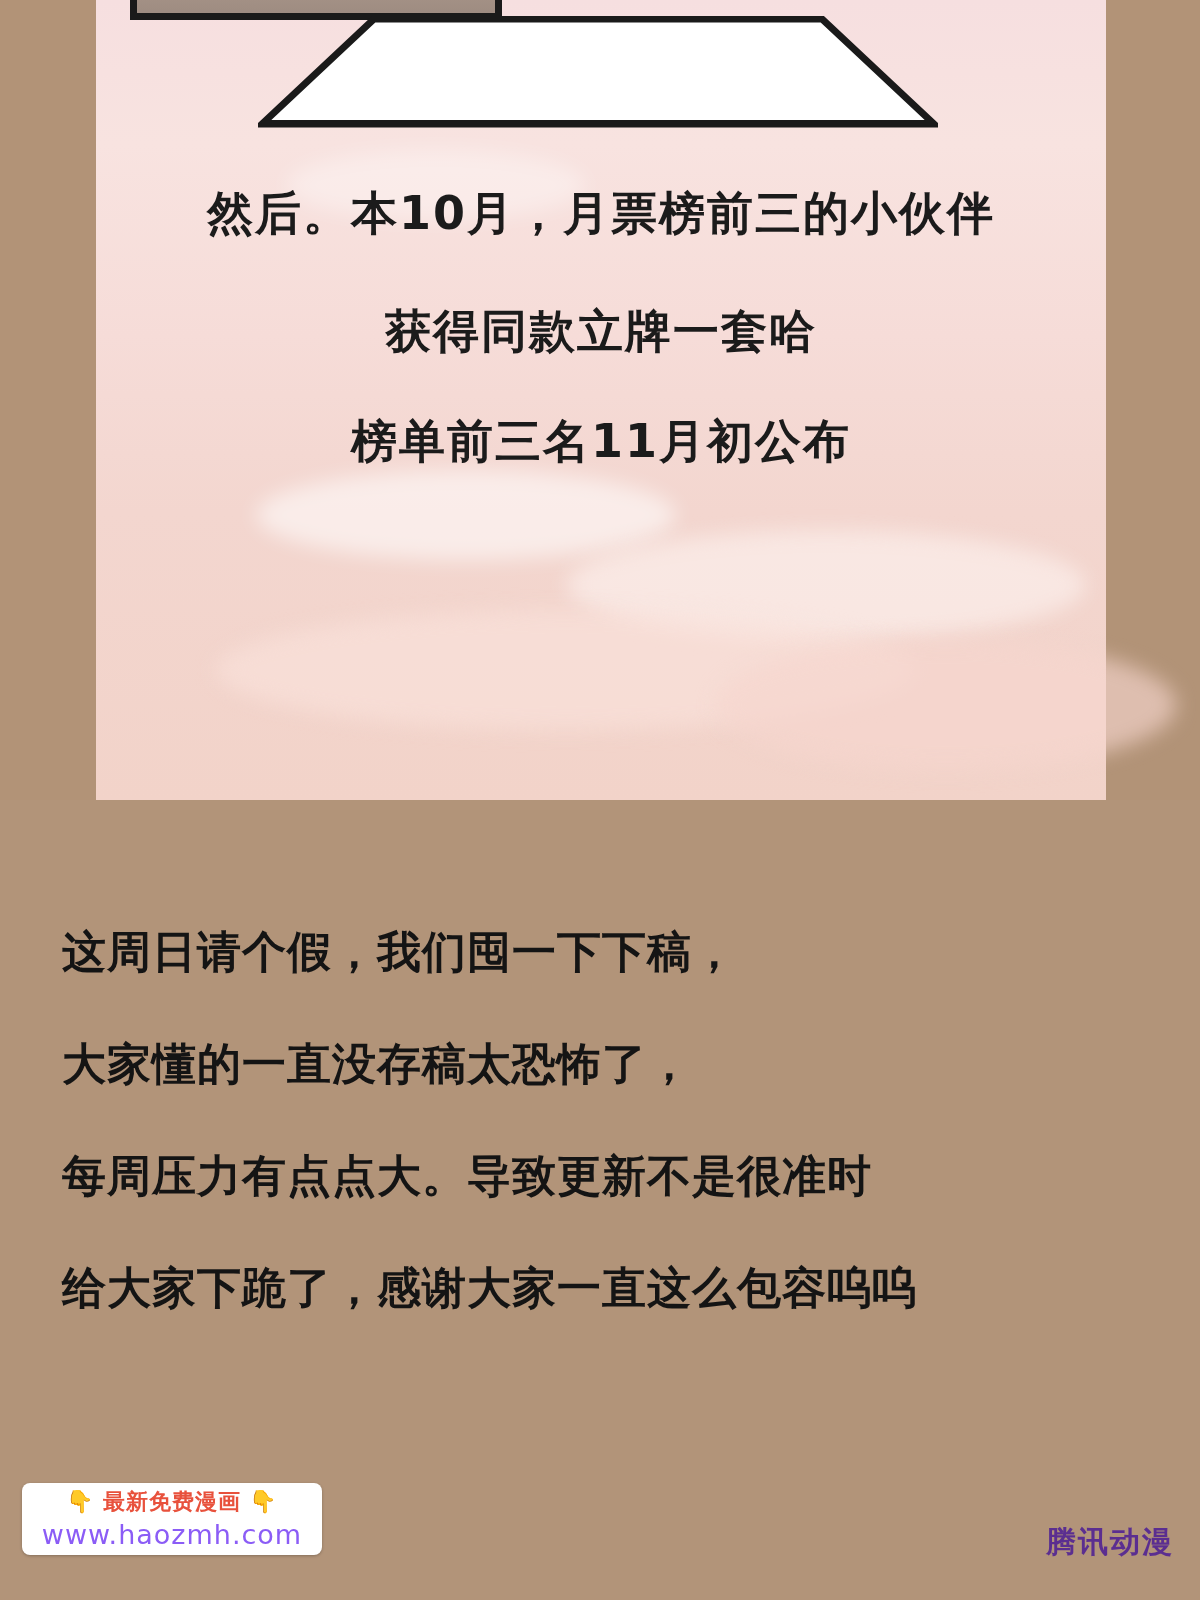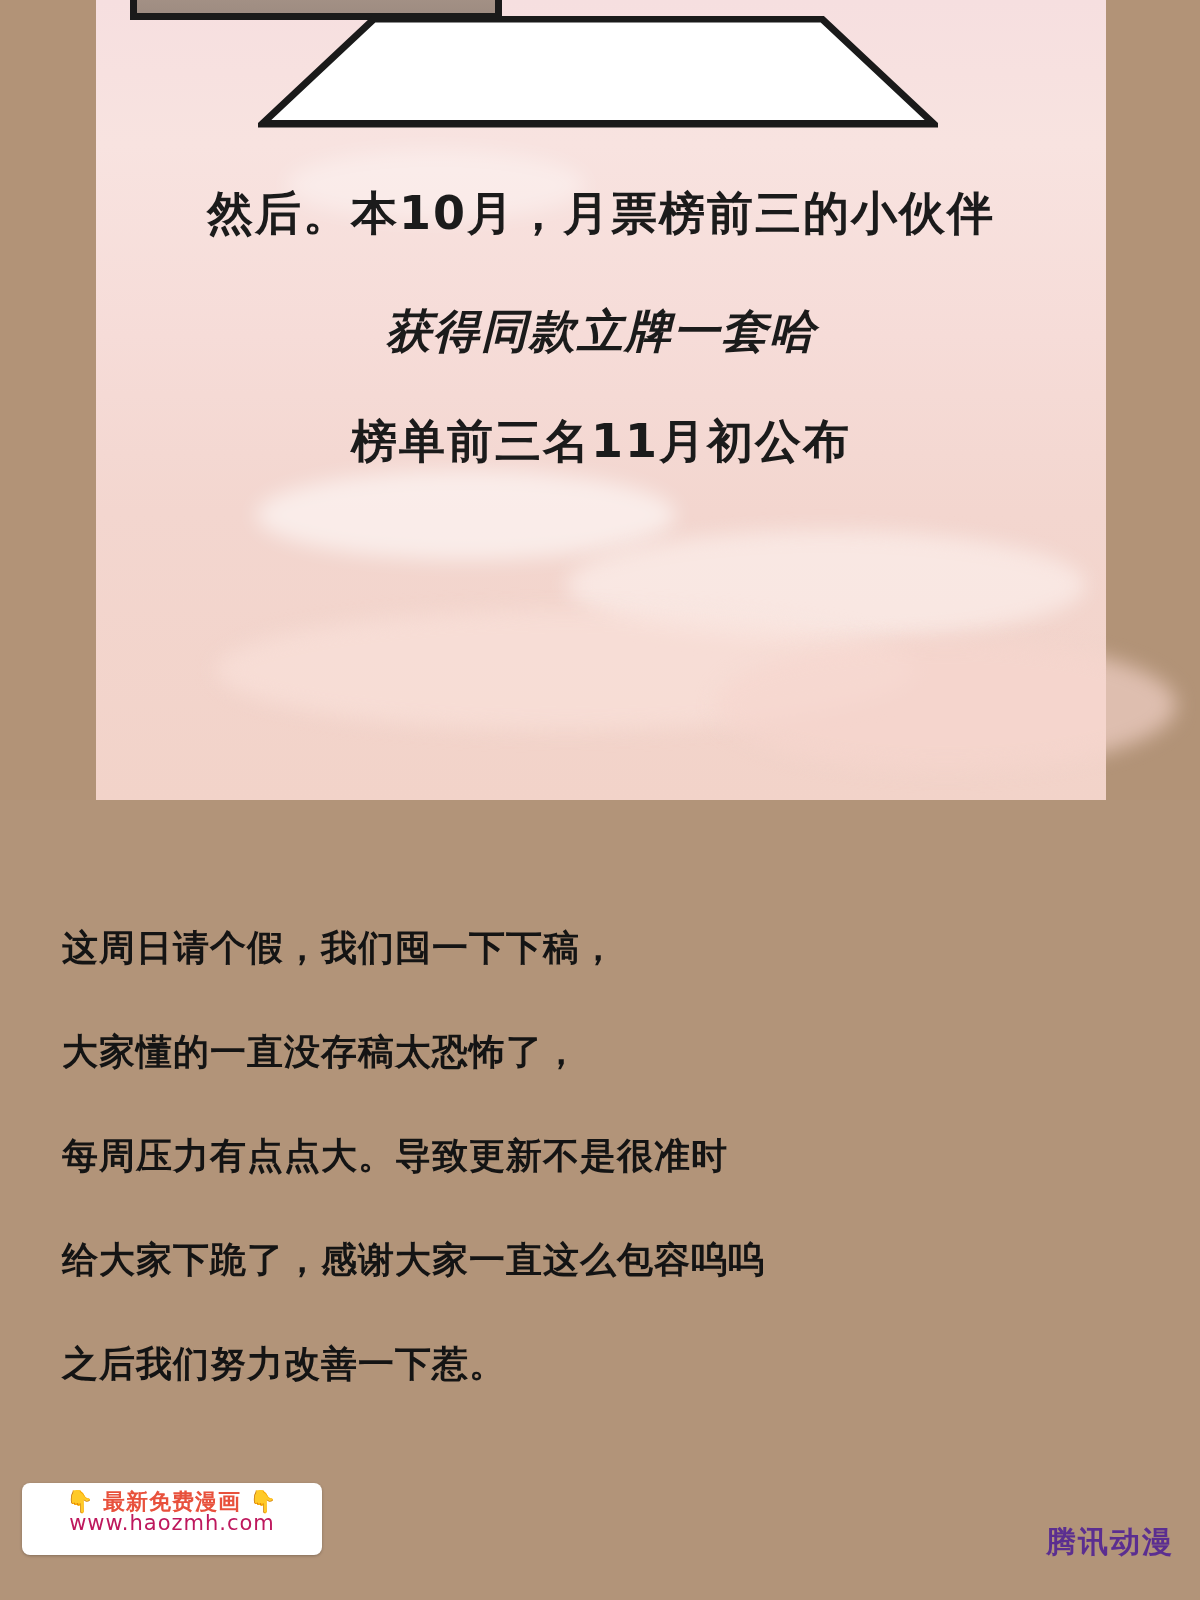--- a/index.html
+++ b/index.html
@@ -104,39 +104,39 @@
     top: 190px;
     width: 1010px;
     text-align: center;
     color: #1b1b1b;
     font-size: 46px;
     font-weight: 700;
     letter-spacing: 2px;
     line-height: 1.0;
   }
   .top-text .line { margin-bottom: 72px; }
-  .top-text .line.l2 { margin-bottom: 64px; font-style: italic; }
+  .top-text .line.l2 { margin-bottom: 64px; }
   .top-text .line.l3 { margin-bottom: 16px; }
 
   
   .bottom-panel {
     position: absolute;
     left: 0;
     top: 800px;
     width: 1200px;
     height: 800px;
     background: #b29479;
   }
   .bottom-text {
     position: absolute;
     left: 62px;
     top: 130px;
     width: 1090px;
     color: #141414;
-    font-size: 36px;
+    font-size: 44px;
     font-weight: 700;
     letter-spacing: 1px;
     line-height: 1.0;
   }
   .bottom-text .line { margin-bottom: 68px; }
 
   
   .wm-left {
     position: absolute;
     left: 22px;
@@ -160,25 +160,25 @@
     letter-spacing: 1px;
     white-space: nowrap;
   }
   .wm-left .hand {
     font-size: 22px;
     color: #f5b731;
   }
   .wm-left .wm-url {
     position: absolute;
     left: 0;
-    top: 28px;
+    top: 36px;
     width: 300px;
     text-align: center;
-    font-size: 21px;
-    color: #be185d;
+    font-size: 27px;
+    color: #8b5cf6;
     letter-spacing: 1px;
     white-space: nowrap;
   }
   .wm-right {
     position: absolute;
     right: 26px;
     top: 1522px;
     font-size: 30px;
     font-weight: 700;
     color: #4c1d95;
@@ -217,21 +217,20 @@
       <div class="line l3">榜单前三名11月初公布</div>
     </div>
   </div>
 
   <div class="bottom-panel">
     <div class="bottom-text">
       <div class="line">这周日请个假，我们囤一下下稿，</div>
       <div class="line">大家懂的一直没存稿太恐怖了，</div>
       <div class="line">每周压力有点点大。导致更新不是很准时</div>
       <div class="line">给大家下跪了，感谢大家一直这么包容呜呜</div>
-      <div class="line">之后我们努力改善一下惹。</div>
     </div>
   </div>
 
   <div class="wm-left">
     <div class="wm-top">
       <span class="hand">👇</span>
       <span>最新免费漫画</span>
       <span class="hand">👇</span>
     </div>
     <div class="wm-url">www.haozmh.com</div>

